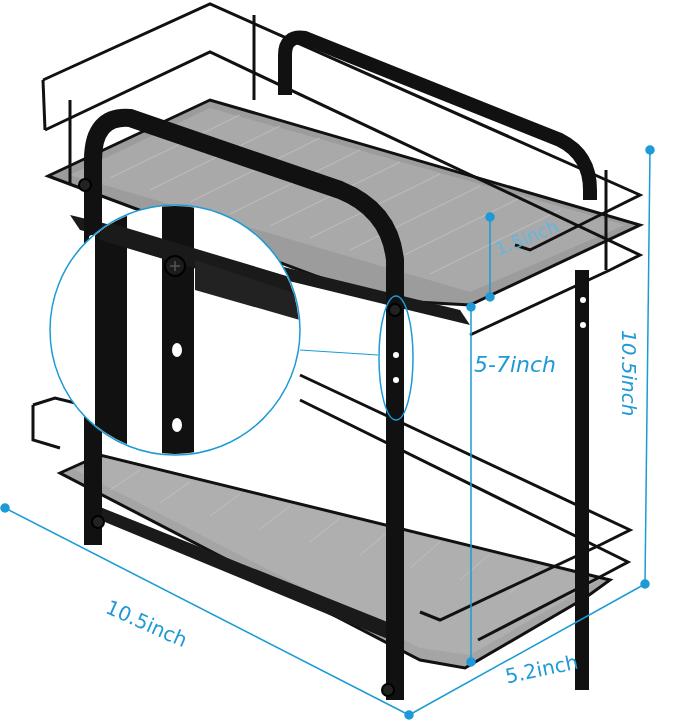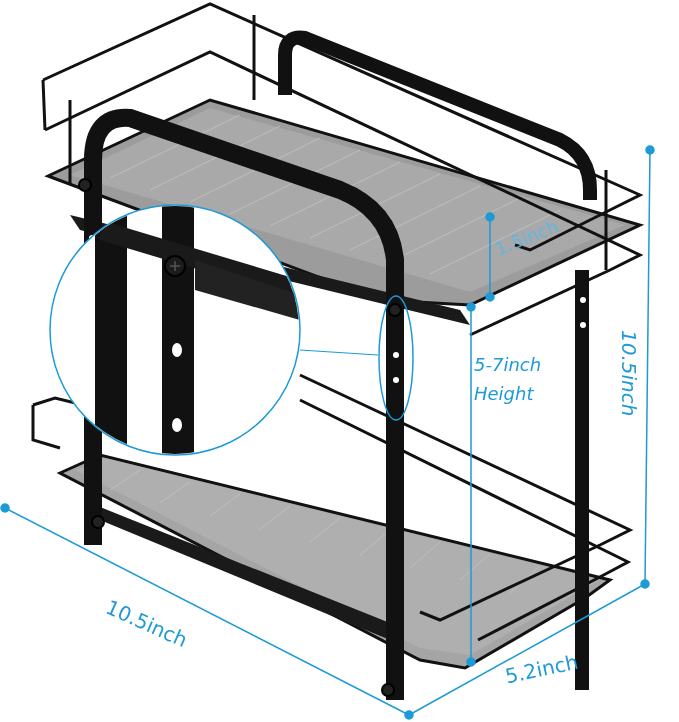--- a/index.html
+++ b/index.html
@@ -2,21 +2,21 @@
 <html><head>
 <meta charset="utf-8">
 <style>
   html, body { margin: 0; padding: 0; background: #ffffff; }
   body { width: 679px; height: 722px; overflow: hidden; position: relative;
          font-family: "DejaVu Sans", "Liberation Sans", sans-serif; }
   #stage { position: absolute; left: 0; top: 0; width: 679px; height: 722px; }
   svg { position: absolute; left: 0; top: 0; }
   .dim-label { position: absolute; color: #1e9ad6; white-space: nowrap;
                font-family: "DejaVu Sans", sans-serif; }
-  .lbl-height-adj { left: 474px; top: 350px; font-size: 18px; font-style: italic;
+  .lbl-height-adj { left: 474px; top: 350px; font-size: 22px; font-style: italic;
                     line-height: 29px; font-weight: 400; }
   .lbl-height-adj div { display: block; }
   .lbl-1-5 { left: 492px; top: 240px; font-size: 18px; transform: rotate(-22deg);
              transform-origin: left top; color: #5bb8e6; opacity: 0.9; }
   .lbl-10-5-h { left: 641px; top: 330px; font-size: 20px; font-style: italic;
                 transform: rotate(90deg); transform-origin: left top; }
   .lbl-10-5-w { left: 112px; top: 595px; font-size: 20px; transform: rotate(24deg);
                 transform-origin: left top; }
   .lbl-5-2 { left: 503px; top: 665px; font-size: 20px; transform: rotate(-12deg);
              transform-origin: left top; }
@@ -132,20 +132,19 @@
       <line x1="645" y1="584" x2="409" y2="715"></line>
       <circle cx="409" cy="715" r="4"></circle>
 
       <line x1="5" y1="508" x2="409" y2="715"></line>
       <circle cx="5" cy="508" r="4"></circle>
     </g>
   </svg>
 
   <div class="dim-label lbl-height-adj">
     <div>5-7inch</div>
-    <div>Height</div>
   </div>
 
   <div class="dim-label lbl-1-5">1.5inch</div>
   <div class="dim-label lbl-10-5-h">10.5inch</div>
   <div class="dim-label lbl-10-5-w">10.5inch</div>
   <div class="dim-label lbl-5-2">5.2inch</div>
 </div>
 
 </body></html>

